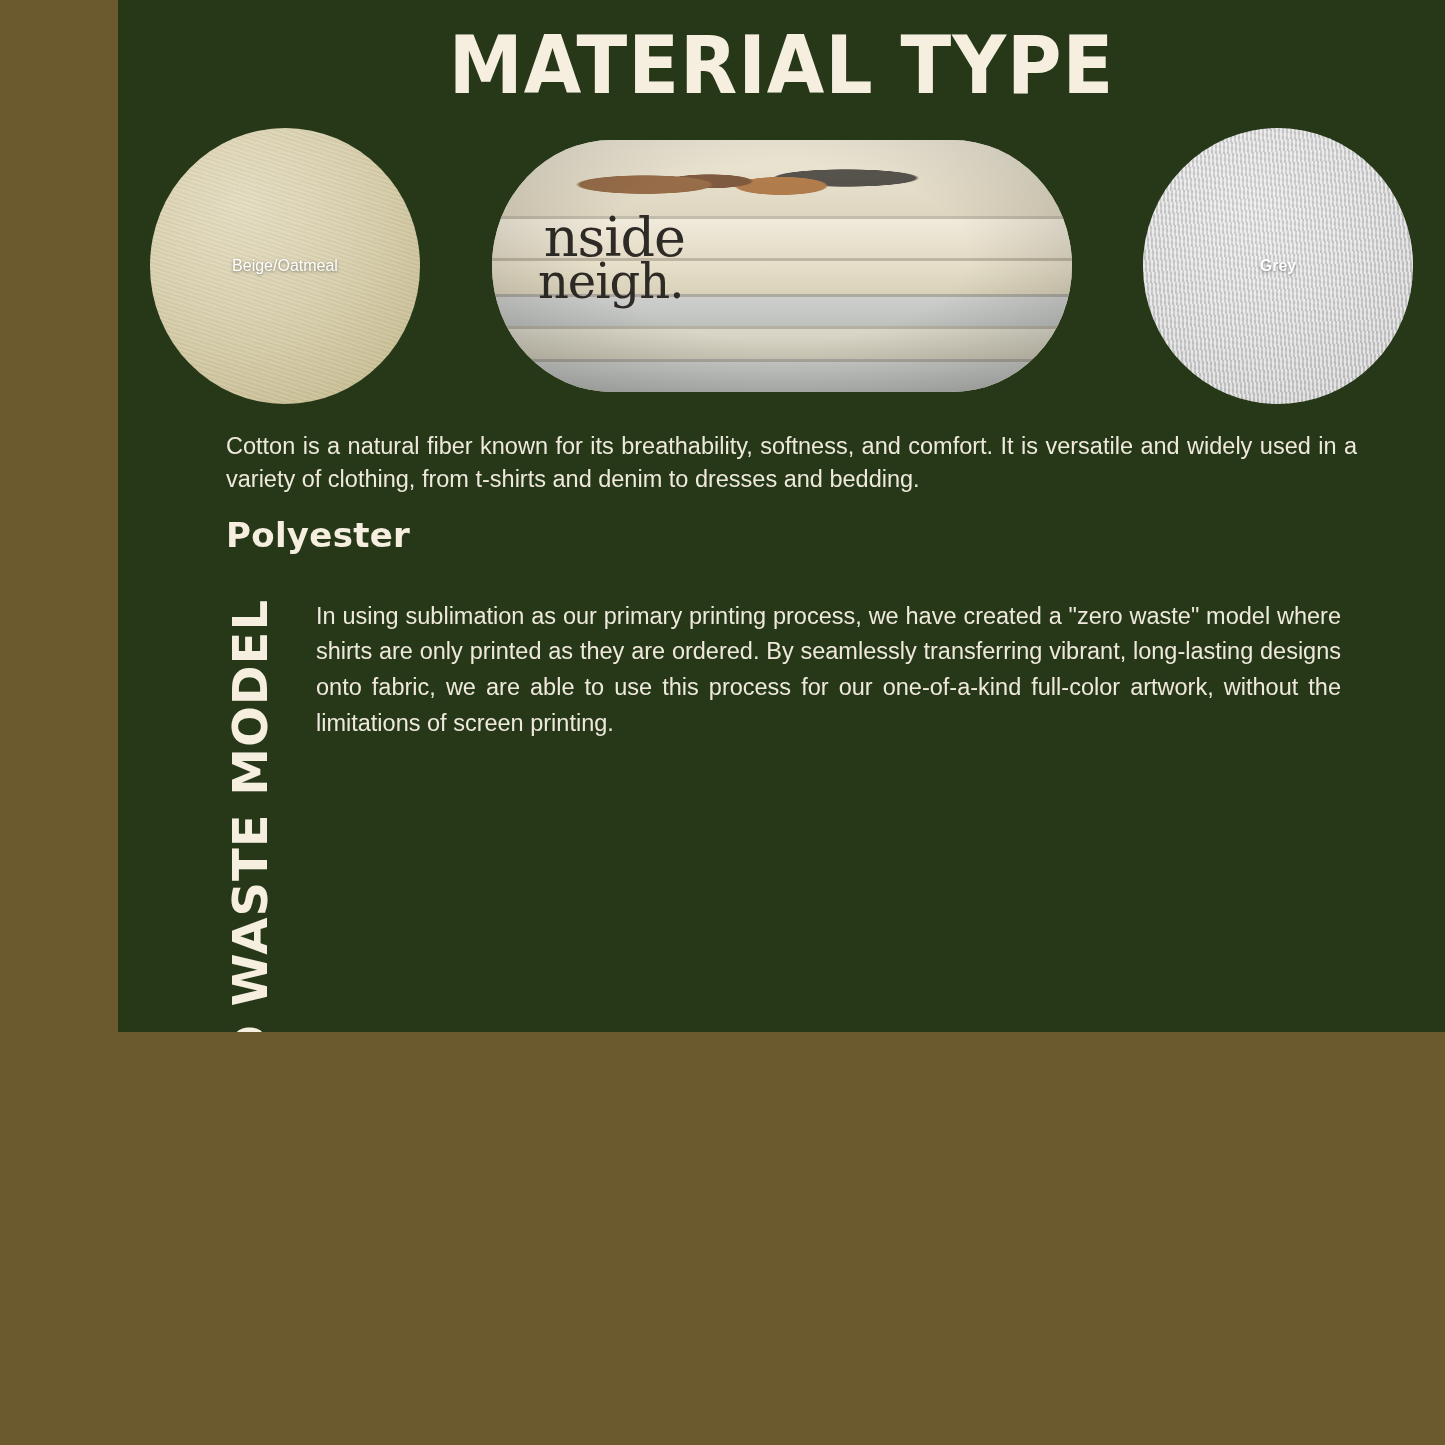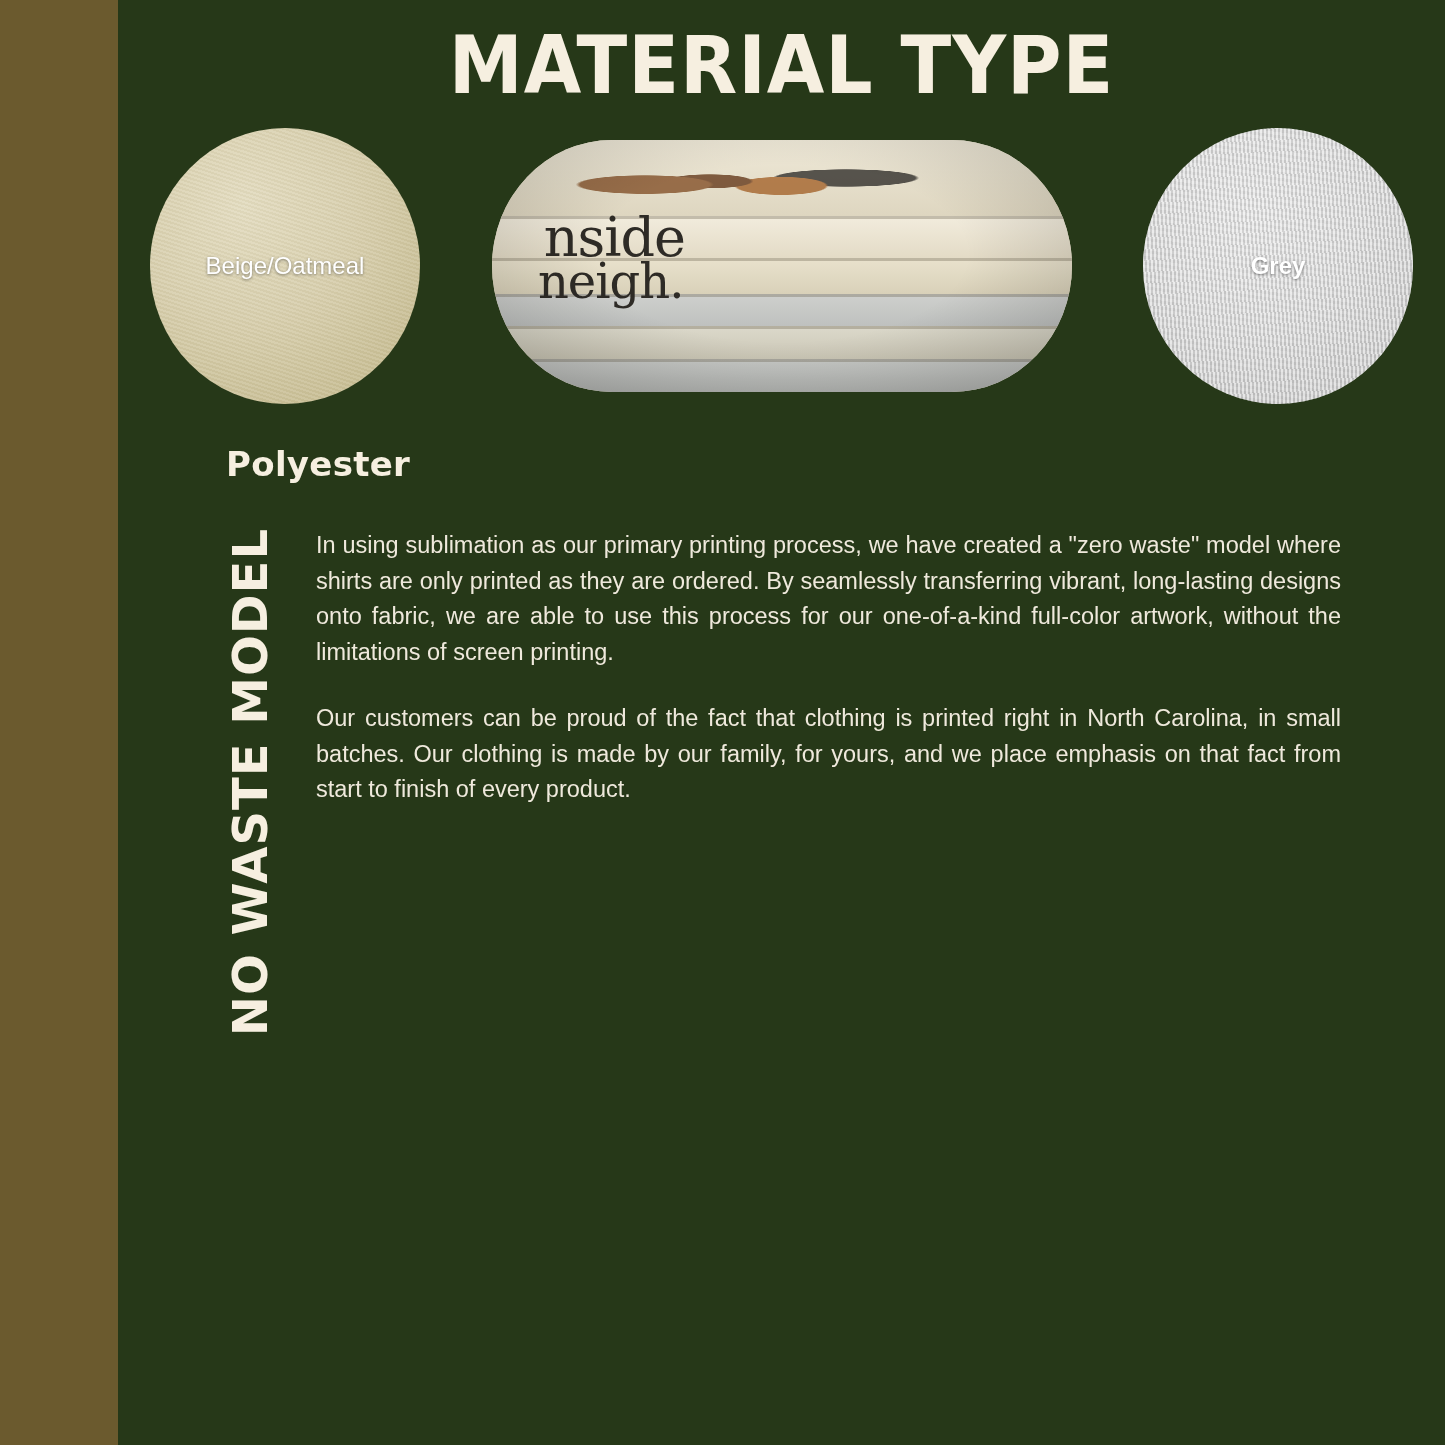--- a/index.html
+++ b/index.html
@@ -11,21 +11,21 @@
     height: 1445px;
     background: #6b5a2e;
     font-family: "Liberation Sans", sans-serif;
     overflow: hidden;
   }
   .page {
     position: absolute;
     left: 118px;
     top: 0;
     width: 1327px;
-    height: 1445px;
+    height: 1032px;
     background: #263818;
     box-sizing: border-box;
     overflow: hidden;
   }
   .title {
     margin: 0;
     padding-top: 26px;
     text-align: center;
     color: #f6efe0;
     font-family: "DejaVu Sans", sans-serif;
@@ -50,21 +50,21 @@
     border-radius: 50%;
     display: flex;
     align-items: center;
     justify-content: center;
     overflow: hidden;
   }
   .swatch-label {
     position: relative;
     z-index: 3;
     color: #ffffff;
-    font-size: 24px;
+    font-size: 16px;
     font-family: "Liberation Sans", sans-serif;
     text-shadow: 0 1px 3px rgba(0,0,0,.45);
   }
   .swatch.beige {
     left: 32px;
     background:
       radial-gradient(circle at 34% 28%, #e3dcc0 0%, #d8cfae 42%, #c9bf96 78%, #bdb189 100%);
   }
   .swatch.beige:after {
     content: "";
@@ -231,25 +231,25 @@
       <div class="shadow"></div>
     </div>
 
     <div class="swatch grey">
       <span class="swatch-label">Grey</span>
     </div>
 
   </div>
 
   <div class="content">
+    <p class="body">Cotton is a natural fiber known for its breathability, softness, and comfort. It is versatile and widely used in a variety of clothing, from t-shirts and denim to dresses and bedding.</p>
 
     <h2 class="section">Polyester</h2>
   </div>
 
   <div class="nowaste">
     <div class="vertical-title">NO WASTE MODEL</div>
     <div class="nowaste-body">
       <p>In using sublimation as our primary printing process, we have created a "zero waste" model where shirts are only printed as they are ordered. By seamlessly transferring vibrant, long-lasting designs onto fabric, we are able to use this process for our one-of-a-kind full-color artwork, without the limitations of screen printing.</p>
-      <p>Our customers can be proud of the fact that clothing is printed right in North Carolina, in small batches. Our clothing is made by our family, for yours, and we place emphasis on that fact from start to finish of every product.</p>
     </div>
   </div>
 
 </div>
 
 </body></html>

